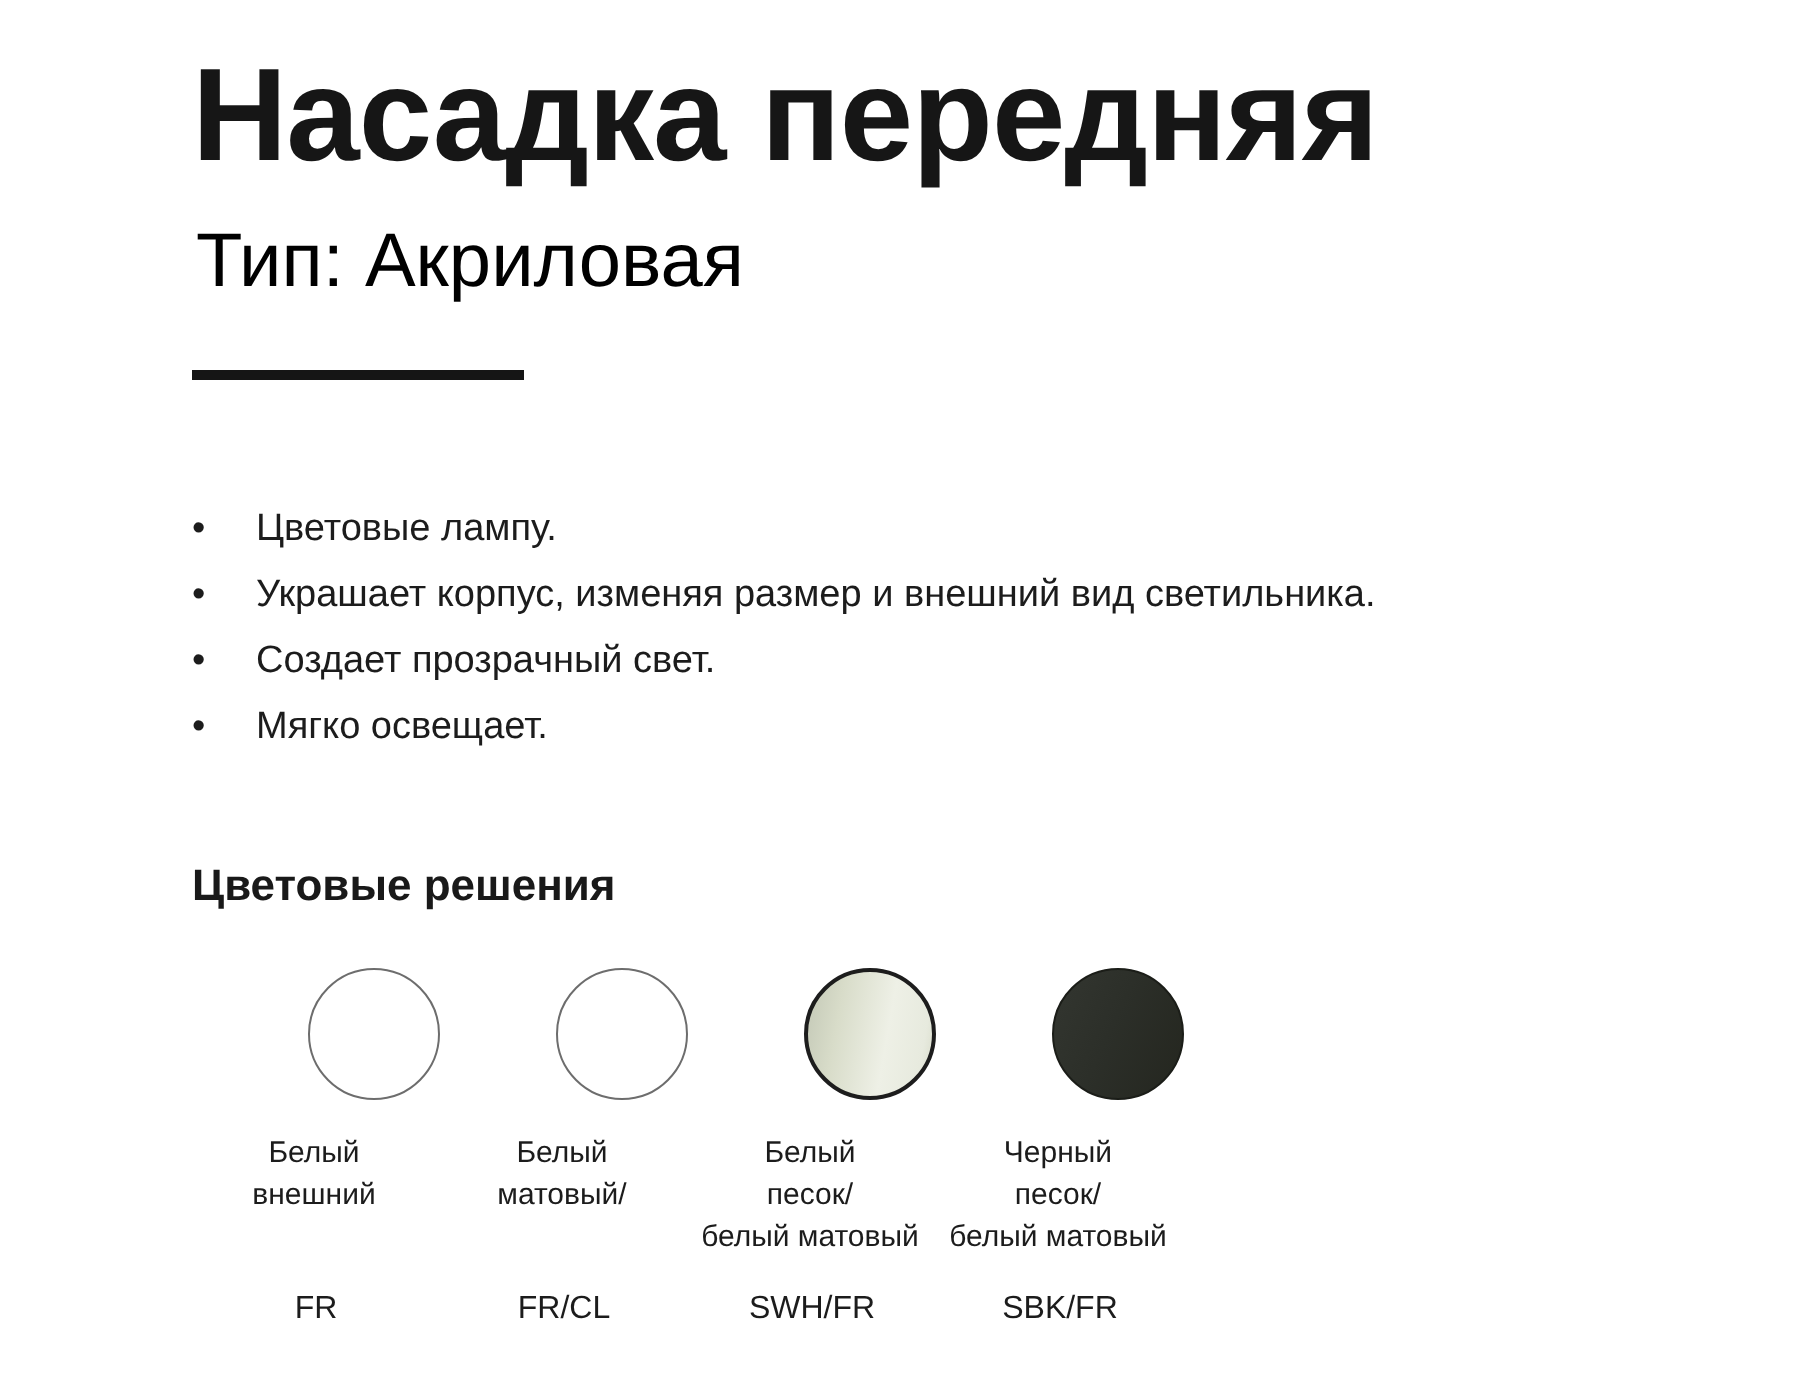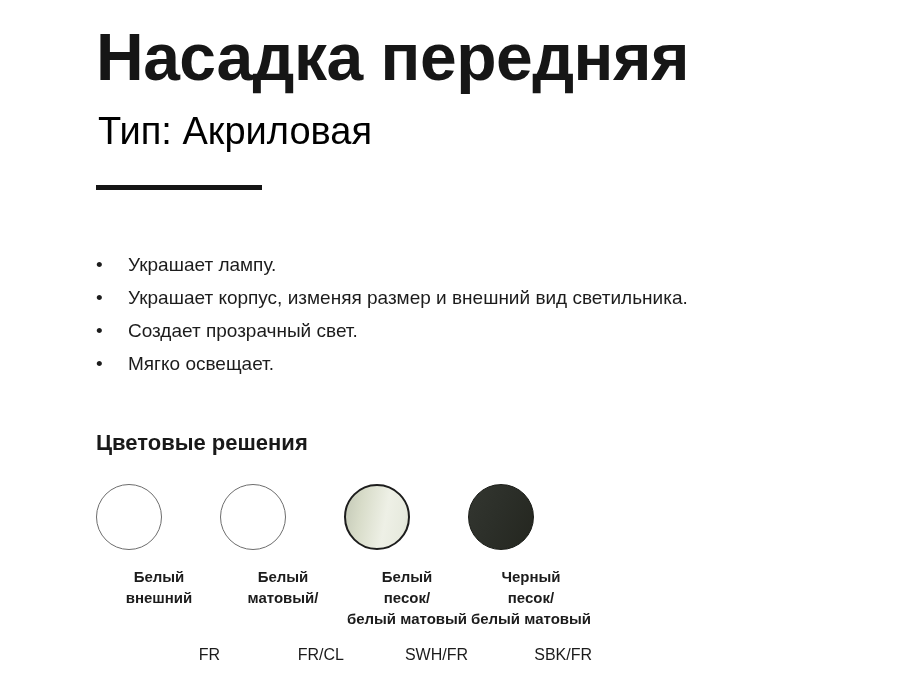--- a/index.html
+++ b/index.html
@@ -97,22 +97,21 @@
     line-height: 1.2;
   }
   .swatch-row {
     display: flex;
     margin-top: 26px;
   }
   .swatch {
     width: 124px;
     display: flex;
     flex-direction: column;
-    align-items: flex-start;
-    font-weight: bold;
+    align-items: flex-end;
   }
   .swatch-circle-wrap {
     height: 70px;
     display: flex;
     align-items: center;
     justify-content: center;
   }
   .swatch-circle {
     width: 66px;
     height: 66px;
@@ -149,38 +148,38 @@
     line-height: 20px;
     color: #1c1c1c;
     text-align: center;
   }
   .codes-row {
     display: flex;
     margin-top: 4px;
   }
   .code-cell {
     width: 124px;
-    text-align: right;
+    text-align: center;
   }
 </style>
 </head>
 <body>
 
 <div class="page">
 
   <div class="header">
     <h1 class="title">Насадка передняя</h1>
     <div class="subtitle">Тип: Акриловая</div>
     <div class="rule"></div>
   </div>
 
   <ul class="features">
     <li class="feature-item">
       <span class="bullet">•</span>
-      <span>Украшает лампу.</span>
+      <span>Цветовые лампу.</span>
     </li>
     <li class="feature-item">
       <span class="bullet">•</span>
       <span>Украшает корпус, изменяя размер и внешний вид светильника.</span>
     </li>
     <li class="feature-item">
       <span class="bullet">•</span>
       <span>Создает прозрачный свет.</span>
     </li>
     <li class="feature-item">

